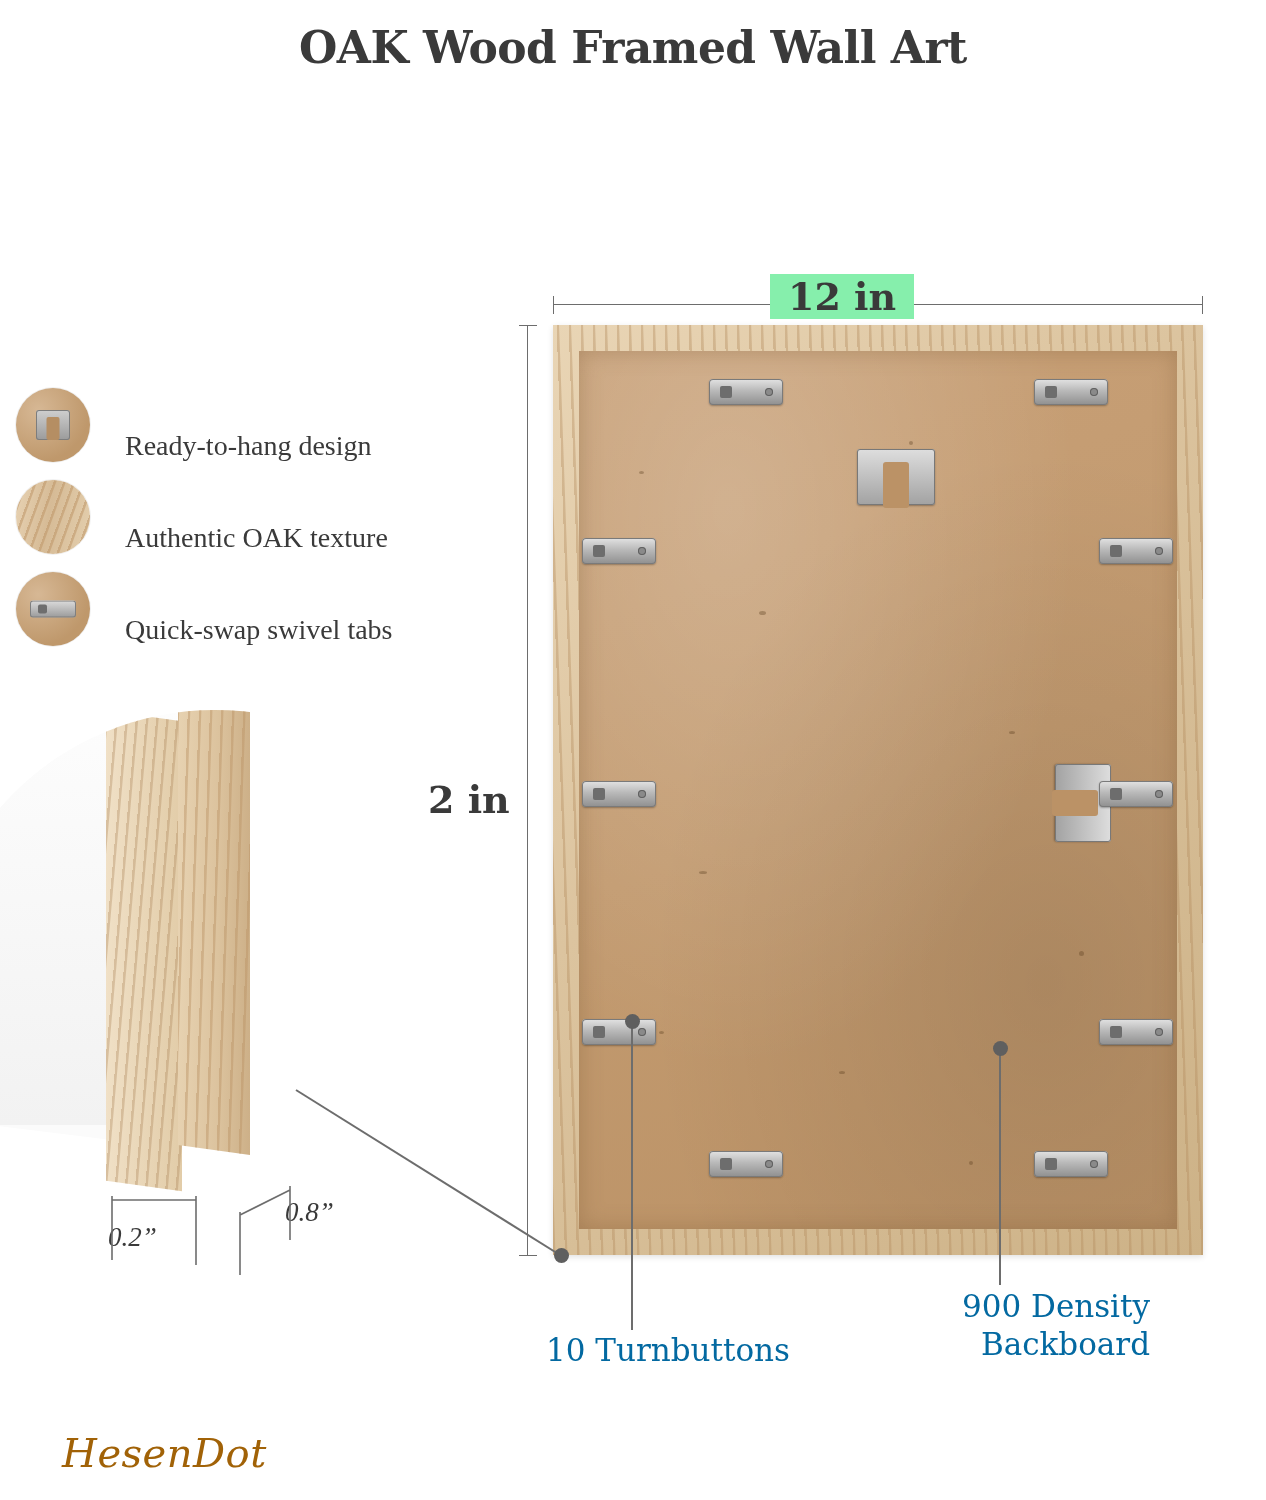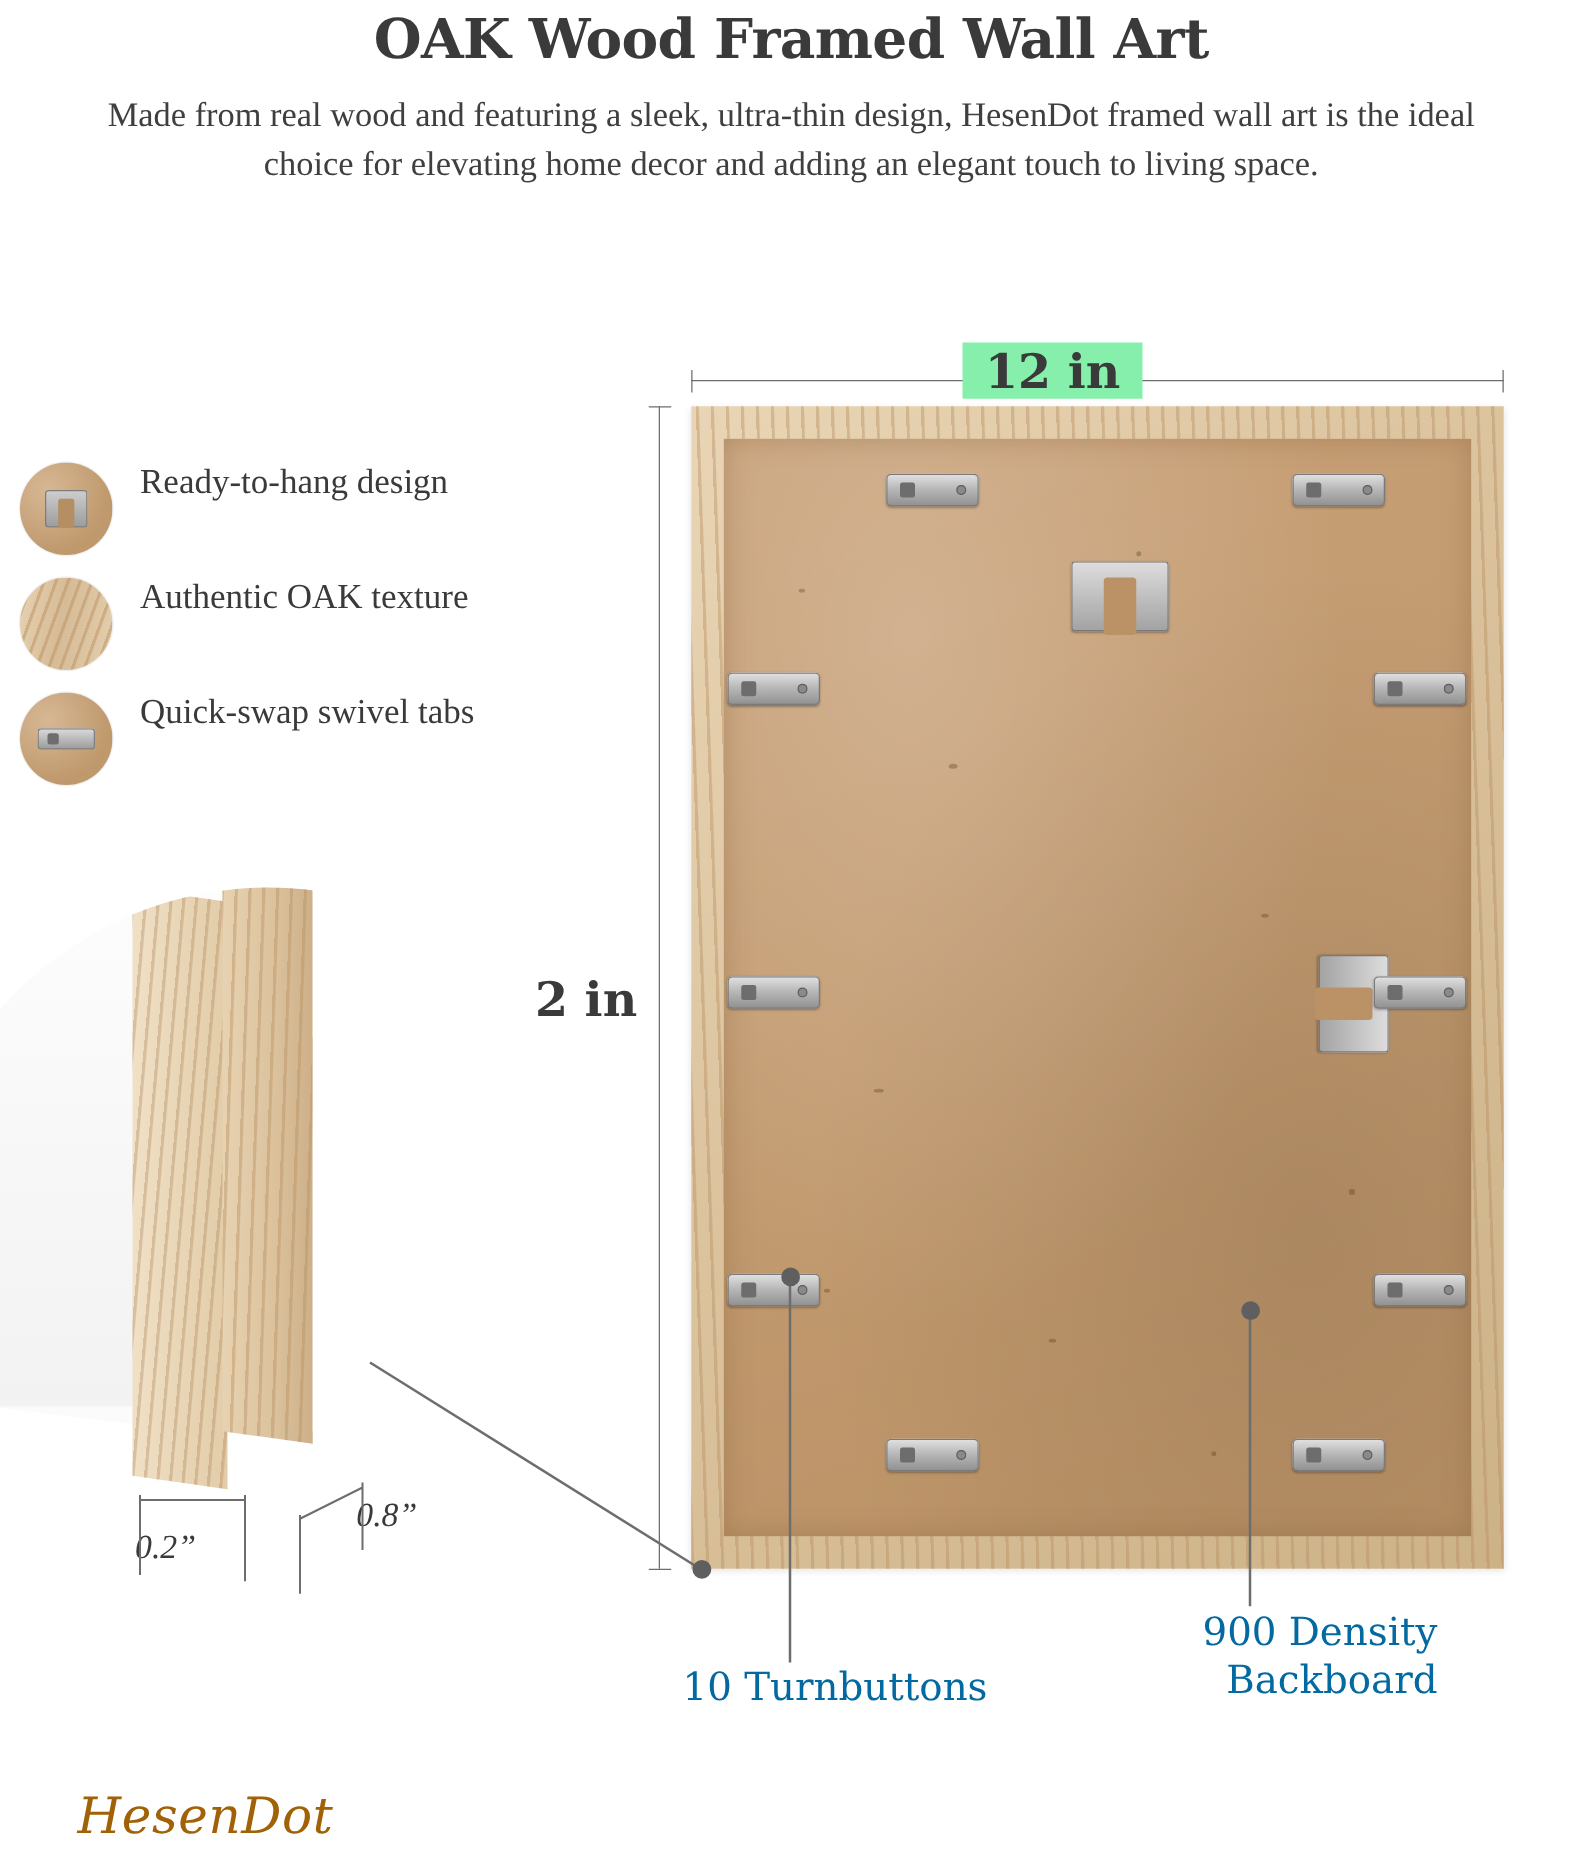--- a/index.html
+++ b/index.html
@@ -20,43 +20,44 @@
     top: 0; left: 0; width: 1266px;
     text-align: center;
     padding-top: 8px;
   }
   .title {
     font-family: "DejaVu Serif", serif;
     font-size: 44px;
     font-weight: 700;
     letter-spacing: -0.5px;
     color: #3a3a3a;
-    margin: 0;
+    margin: 16px;
     line-height: 1.1;
   }
   .subtitle {
     font-family: "Liberation Serif", serif;
     font-size: 27.5px;
     line-height: 1.42;
     color: #3f3f3f;
     margin: 16px auto 0;
     width: 1140px;
   }
 
   
   .features {
     position: absolute;
     left: 16px;
     top: 370px;
     width: 470px;
   }
   .feature-row {
     display: flex;
-    align-items: flex-start;
+    align-items: flex-end;
     height: 92px;
+    gap: 13px;
   }
   .feature-swatch {
     width: 74px; height: 74px;
     border-radius: 50%;
     flex: 0 0 74px;
     position: relative;
     overflow: hidden;
     box-shadow: 0 0 0 1px rgba(0,0,0,0.06);
   }
   .sw-board {
@@ -315,21 +316,20 @@
     font-size: 40px;
     color: #a16207;
     letter-spacing: 0.5px;
   }
 </style>
 </head>
 <body>
 
 <div class="header">
   <h1 class="title">OAK Wood Framed Wall Art</h1>
-  <p class="subtitle">Made from real wood and featuring a sleek, ultra-thin design, HesenDot framed wall art is the ideal choice for elevating home decor and adding an elegant touch to living space.</p>
 </div>
 
 <div class="features">
 
   <div class="feature-row">
     <div class="feature-swatch sw-board">
       <div class="hw-hanger"></div>
     </div>
     <div class="feature-label">Ready-to-hang design</div>
   </div>

